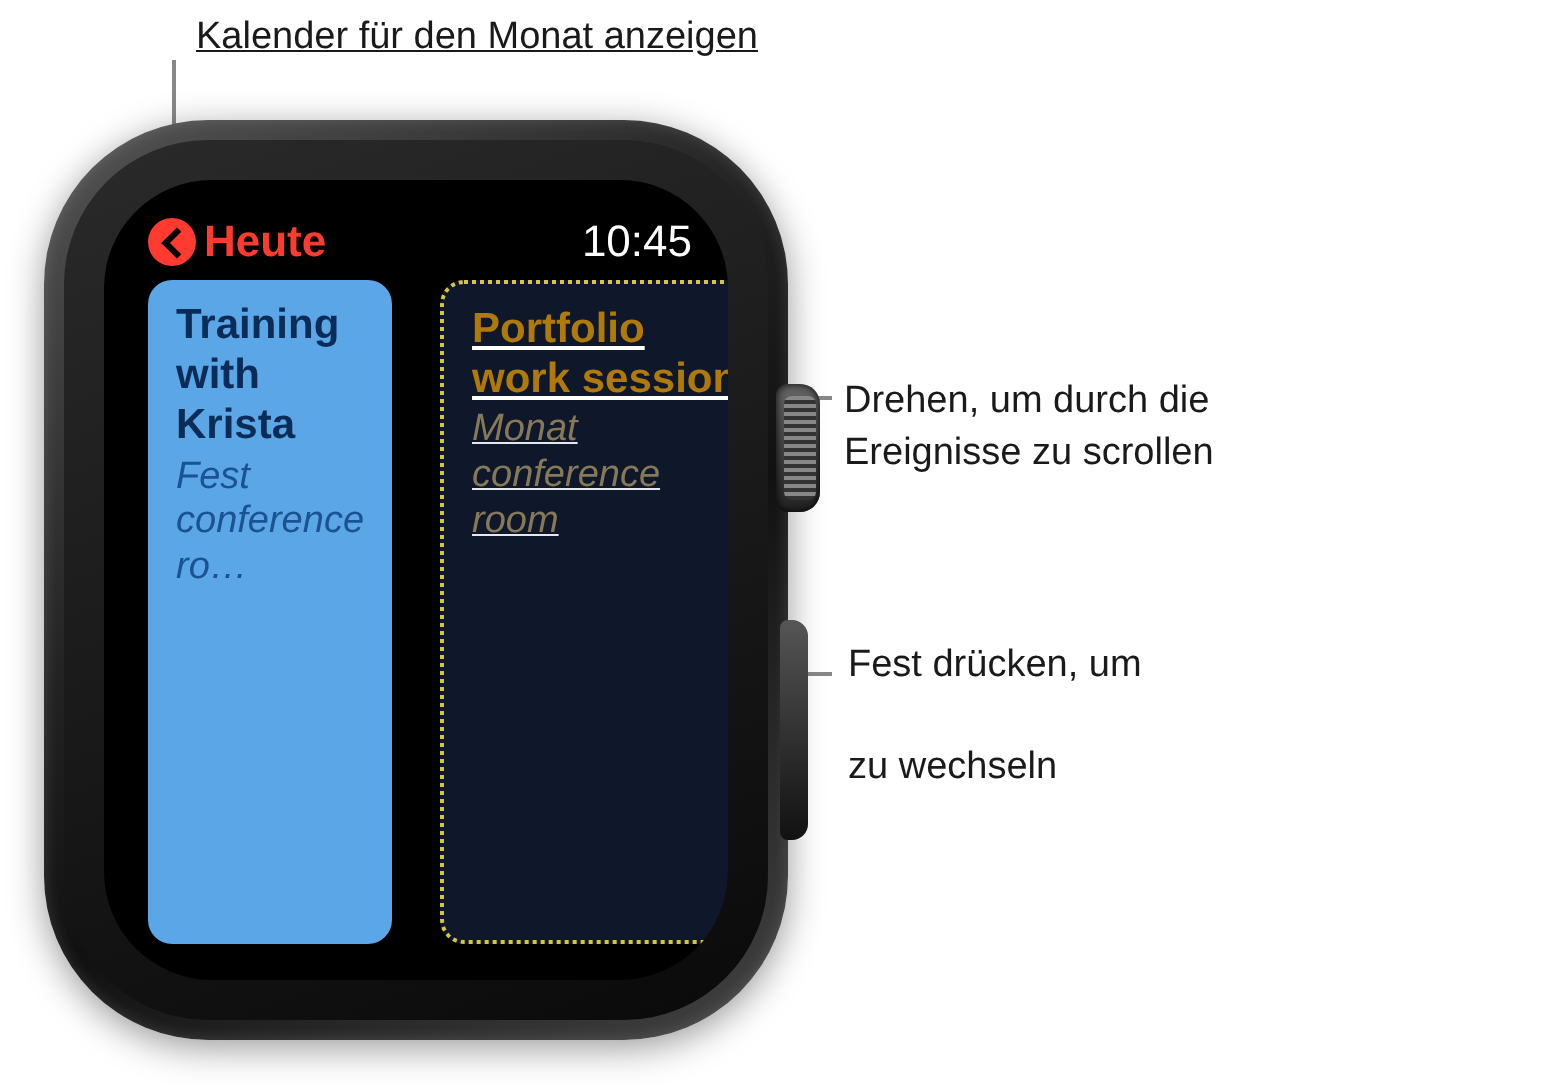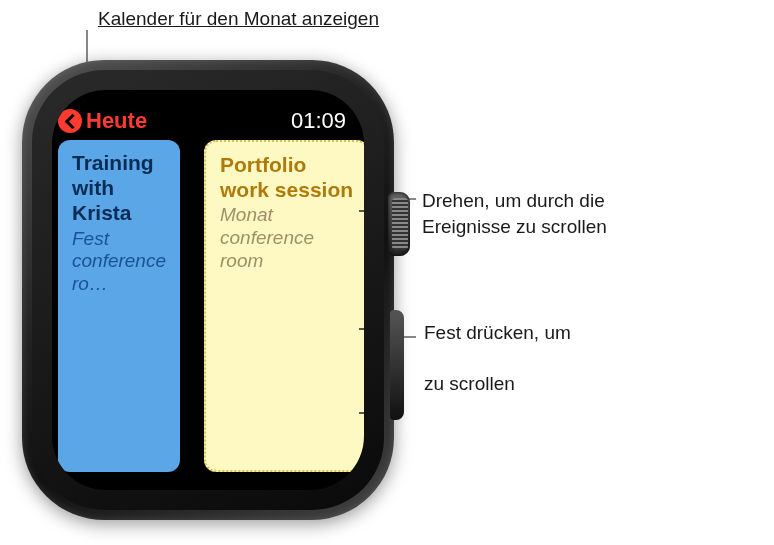--- a/index.html
+++ b/index.html
@@ -44,21 +44,21 @@
     position:absolute;
     inset:10px;
     border-radius:72px;
     background:linear-gradient(160deg,#2a2a2a,#0a0a0a);
   }
   .screen {
     position: absolute;
     left: 30px; right: 30px; top: 30px; bottom: 30px;
     background: #000;
     border-radius: 54px;
-    padding: 18px 12px 14px 6px;
+    padding: 18px 12px 14px 22px;
     color: #fff;
     overflow: hidden;
   }
 
   
   .crown {
     position: absolute;
     right: -16px;
     top: 132px;
     width: 22px;
@@ -169,59 +169,60 @@
     font-style:italic;
     opacity:.9;
   }
   .event-blue{
     background:#5aa6e6;
   }
   .event-blue h3{ color:#0b2c56; }
   .event-blue p{ color:#154a8a; }
 
   .event-yellow{
-    background:#fef9c3;
+    background:#0f172a;
     border:2px dotted #d8c24a;
     min-height:150px;
+    text-decoration:underline;
   }
   .event-yellow h3{ color:#b07a0a; }
   .event-yellow p{ color:#95845d; }
 </style>
 </head>
 <body>
 
 <div class="callout" style="left:98px; top:6px;text-decoration:underline;">Kalender für den Monat anzeigen</div>
 <div class="callout-line" style="left:86px; top:30px; width:2px; height:92px;"></div>
 
 <div class="callout" style="left:422px; top:188px;">
   <span>Drehen, um durch die</span><br>
   <span>Ereignisse zu scrollen</span>
 </div>
 <div class="callout-line" style="left:398px; top:198px; width:18px; height:2px;"></div>
 
 <div class="callout" style="left:424px; top:320px;">
   <span>Fest drücken, um</span><br>
   <br>
-  <span>zu scrollen</span>
+  <span>zu wechseln</span>
 </div>
 <div class="callout-line" style="left:356px; top:336px; width:60px; height:2px;"></div>
 
 <div class="watch">
   <div class="watch-case"></div>
   <div class="crown"></div>
   <div class="side-btn"></div>
 
   <div class="screen">
 
     <div class="status">
       <div class="back-group">
         <span class="back-chevron"></span>
         <span>Heute</span>
       </div>
-      <div class="time">01:09</div>
+      <div class="time">10:45</div>
     </div>
 
     <div class="events-wrap">
       <div class="events">
 
         <div class="event event-blue">
           <h3>Training with Krista</h3>
           <p>Fest conference ro…</p>
         </div>
 

